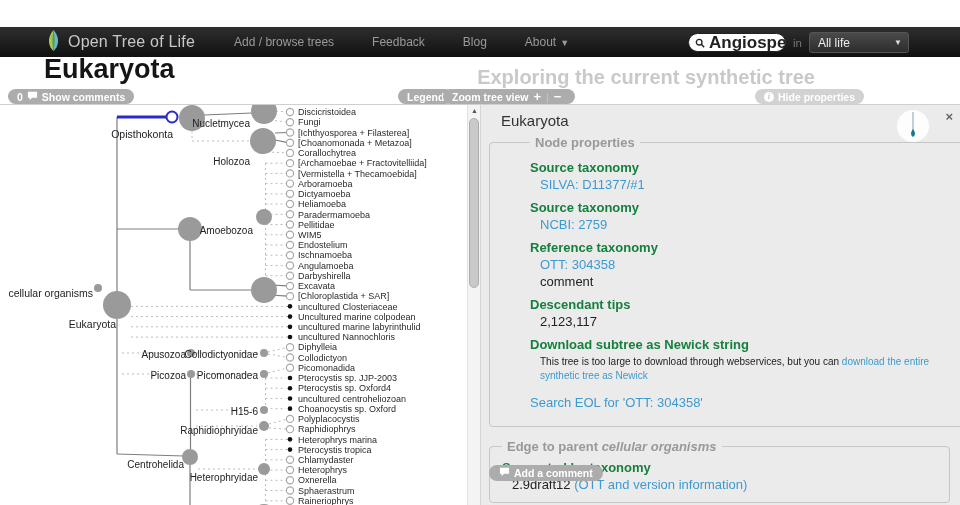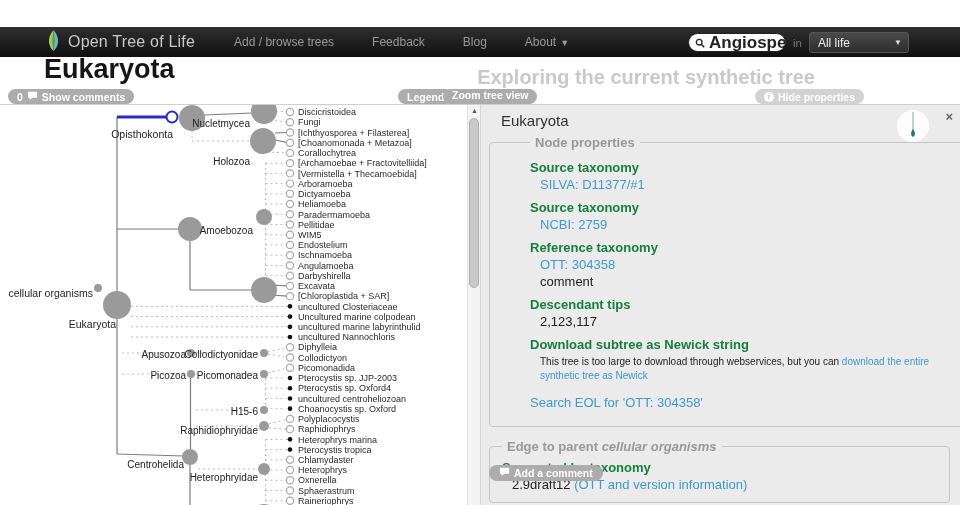--- a/index.html
+++ b/index.html
@@ -127,21 +127,21 @@
     <span class="bubble-icon">
       <svg width="11" height="10" viewBox="0 0 13 12">
           <path d="M1 1 h11 v7 h-6 l-3 3 v-3 h-2 z" fill="#fff"></path>
         </svg>
     </span>
     <span>Show comments</span>
   </div>
   <div class="pill" style="left:398px;">
     <span>Legend</span>
   </div>
-  <div class="pill" style="left:443px;flex-direction:column;">
+  <div class="pill" style="left:443px;">
     <span>Zoom tree view</span>
     <span class="zoom-plus">+</span>
     <span class="zoom-sep">|</span>
     <span class="zoom-minus">−</span>
   </div>
   <div class="pill pill-light" style="right:3px;">
     <span class="info-dot">i</span>
     <span>Hide properties</span>
   </div>
 

